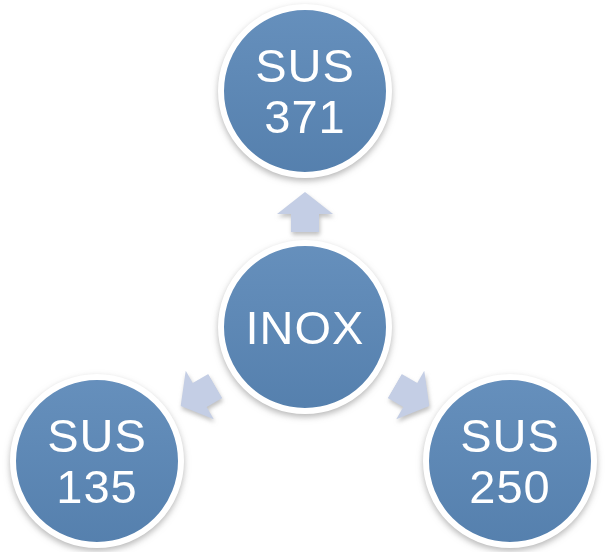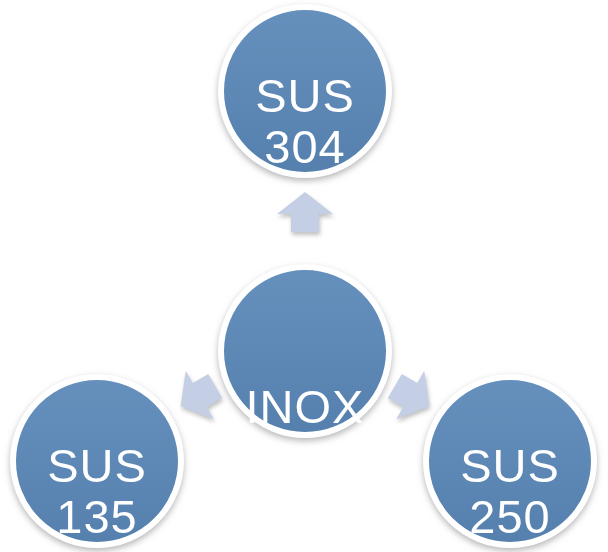--- a/index.html
+++ b/index.html
@@ -26,35 +26,35 @@
   .node{
     position:absolute;
     width:162px;
     height:162px;
     border-radius:50%;
     background:var(--node-fill);
     background-image:linear-gradient(180deg, rgba(255,255,255,0.07) 0%, rgba(0,0,0,0.05) 100%);
     border:6px solid var(--node-border);
     box-shadow:0 3px 6px rgba(125,125,125,0.55);
     display:flex;
-    align-items:flex-end;
+    align-items:center;
     justify-content:center;
     box-sizing:content-box;
   }
   .node-label{
     color:var(--node-text);
     font-size:47px;
     line-height:51px;
     letter-spacing:1px;
     text-align:center;
     display:flex;
     flex-direction:column;
   }
   .node-top{left:218px; top:4px;}
-  .node-center{left:218px; top:264px;}
+  .node-center{left:218px; top:240px;}
   .node-bottom-left{left:10px; top:374px;}
   .node-bottom-right{left:423px; top:374px;}
 
   
   .arrow-wrap{
     position:absolute;
     width:56px;
     height:40px;
     filter:drop-shadow(1px 3px 2px rgba(140,140,140,0.55));
   }
@@ -86,21 +86,21 @@
   </div>
   <div class="arrow-wrap arrow-down-right">
     <svg class="arrow-svg rot-down-right" width="56" height="40" viewBox="0 0 56 40" aria-hidden="true">
       <polygon points="28,0 56,22 42,22 42,40 14,40 14,22 0,22" fill="var(--arrow-fill)"></polygon>
     </svg>
   </div>
 
   <div class="node node-top">
     <div class="node-label">
       <span>SUS</span>
-      <span>304</span>
+      <span>371</span>
     </div>
   </div>
 
   <div class="node node-center">
     <div class="node-label">
       <span>INOX</span>
     </div>
   </div>
 
   <div class="node node-bottom-left">

